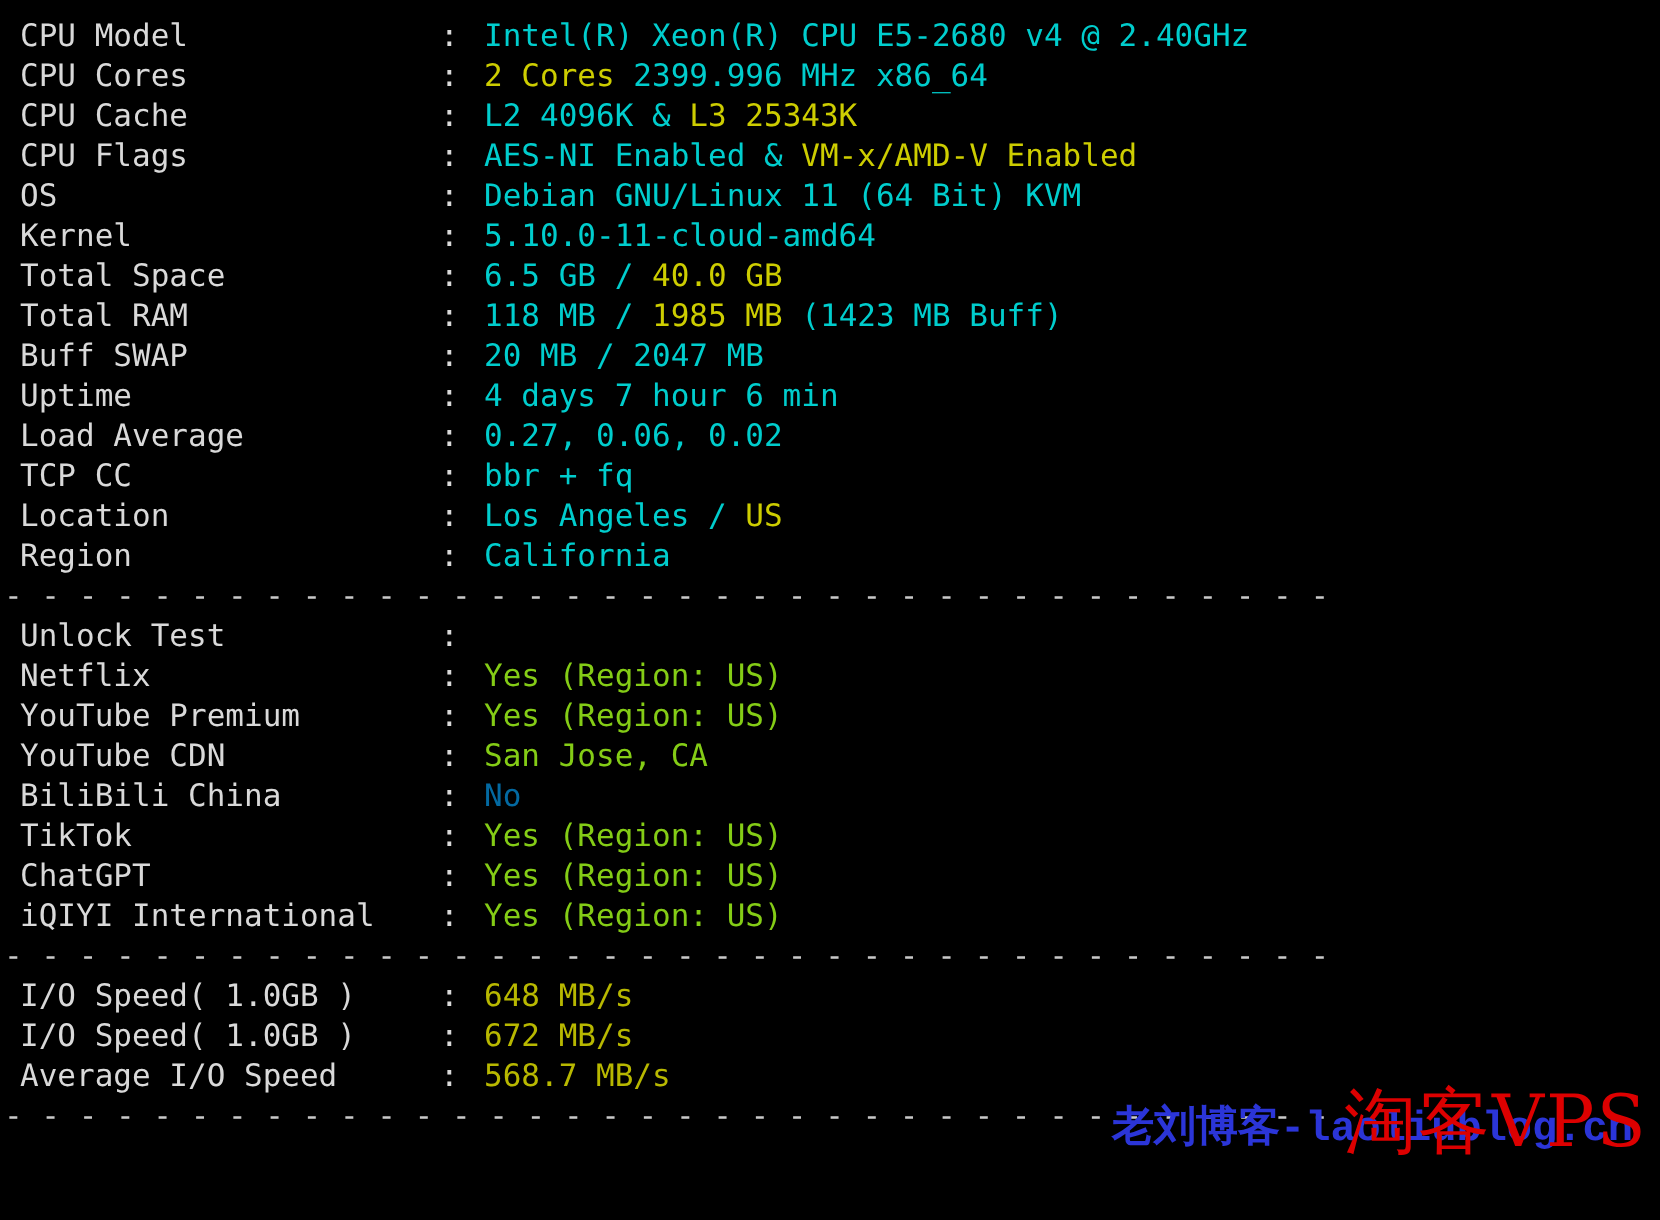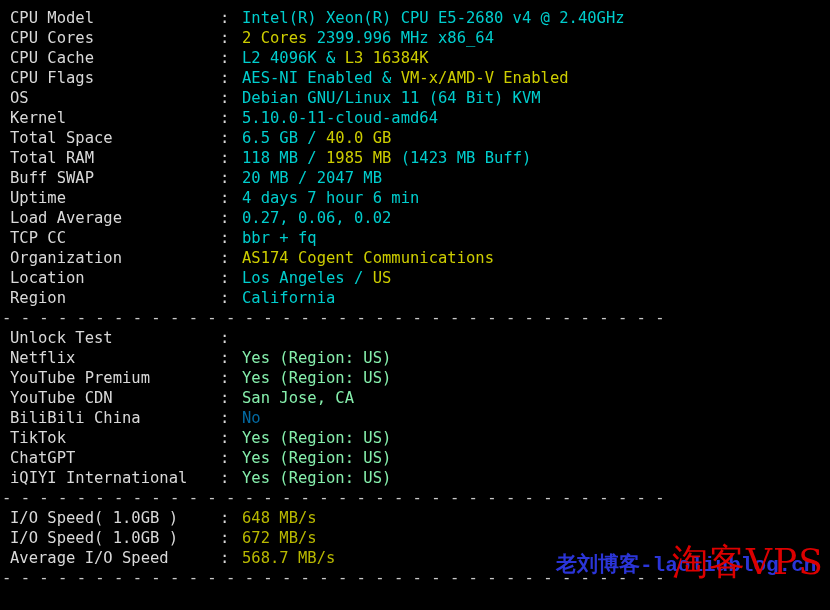--- a/index.html
+++ b/index.html
@@ -51,21 +51,21 @@
     white-space: pre;
   }
   .colon {
     display: inline-block;
     width: 22px;
     color: #d9d9d9;
   }
   .val { white-space: pre; }
   .c-cyan   { color: #00cdcd; }
   .c-yellow { color: #cdcd00; }
-  .c-green  { color: #86efac; }
+  .c-green  { color: #84cc16; }
   .c-red    { color: #0369a1; }
   .c-white  { color: #d9d9d9; }
   .c-olive  { color: #b8b800; }
 
   .watermark {
     position: absolute;
     pointer-events: none;
     white-space: nowrap;
   }
   .wm-blue {
@@ -90,31 +90,30 @@
 </head>
 <body>
 
 <div class="term">
 
   <div class="sep top">- - - - - - - - - - - - - - - - - - - - - - - - - - - - - - - - - - - - - - - - - - - - - - - - - - - - - - - - - - - - - - - - - - - -</div>
 
   <div id="sec-system">
       <div class="row"><span class="lbl">CPU Model</span><span class="colon">:</span><span class="val"><span class="c-cyan">Intel(R) Xeon(R) CPU E5-2680 v4 @ 2.40GHz</span></span></div>
       <div class="row"><span class="lbl">CPU Cores</span><span class="colon">:</span><span class="val"><span class="c-yellow">2 Cores </span><span class="c-cyan">2399.996 MHz x86_64</span></span></div>
-      <div class="row"><span class="lbl">CPU Cache</span><span class="colon">:</span><span class="val"><span class="c-cyan">L2 4096K &amp; </span><span class="c-yellow">L3 16384K</span></span></div>
+      <div class="row"><span class="lbl">CPU Cache</span><span class="colon">:</span><span class="val"><span class="c-cyan">L2 4096K &amp; </span><span class="c-yellow">L3 25343K</span></span></div>
       <div class="row"><span class="lbl">CPU Flags</span><span class="colon">:</span><span class="val"><span class="c-cyan">AES-NI Enabled &amp; </span><span class="c-yellow">VM-x/AMD-V Enabled</span></span></div>
       <div class="row"><span class="lbl">OS</span><span class="colon">:</span><span class="val"><span class="c-cyan">Debian GNU/Linux 11 (64 Bit) KVM</span></span></div>
       <div class="row"><span class="lbl">Kernel</span><span class="colon">:</span><span class="val"><span class="c-cyan">5.10.0-11-cloud-amd64</span></span></div>
       <div class="row"><span class="lbl">Total Space</span><span class="colon">:</span><span class="val"><span class="c-cyan">6.5 GB / </span><span class="c-yellow">40.0 GB</span></span></div>
       <div class="row"><span class="lbl">Total RAM</span><span class="colon">:</span><span class="val"><span class="c-cyan">118 MB / </span><span class="c-yellow">1985 MB </span><span class="c-cyan">(1423 MB Buff)</span></span></div>
       <div class="row"><span class="lbl">Buff SWAP</span><span class="colon">:</span><span class="val"><span class="c-cyan">20 MB / 2047 MB</span></span></div>
       <div class="row"><span class="lbl">Uptime</span><span class="colon">:</span><span class="val"><span class="c-cyan">4 days 7 hour 6 min</span></span></div>
       <div class="row"><span class="lbl">Load Average</span><span class="colon">:</span><span class="val"><span class="c-cyan">0.27, 0.06, 0.02</span></span></div>
       <div class="row"><span class="lbl">TCP CC</span><span class="colon">:</span><span class="val"><span class="c-cyan">bbr + fq</span></span></div>
-      <div class="row"><span class="lbl">Organization</span><span class="colon">:</span><span class="val"><span class="c-yellow">AS174 Cogent Communications</span></span></div>
       <div class="row"><span class="lbl">Location</span><span class="colon">:</span><span class="val"><span class="c-cyan">Los Angeles / </span><span class="c-yellow">US</span></span></div>
       <div class="row"><span class="lbl">Region</span><span class="colon">:</span><span class="val"><span class="c-cyan">California</span></span></div>
     </div>
 
   <div class="sep">- - - - - - - - - - - - - - - - - - - - - - - - - - - - - - - - - - - - - - - - - - - - - - - - - - - - - - - - - - - - - - - - - - - -</div>
 
   <div id="sec-unlock">
       <div class="row"><span class="lbl">Unlock Test</span><span class="colon">:</span><span class="val"><span class="c-white"></span></span></div>
       <div class="row"><span class="lbl">Netflix</span><span class="colon">:</span><span class="val"><span class="c-green">Yes (Region: US)</span></span></div>
       <div class="row"><span class="lbl">YouTube Premium</span><span class="colon">:</span><span class="val"><span class="c-green">Yes (Region: US)</span></span></div>

